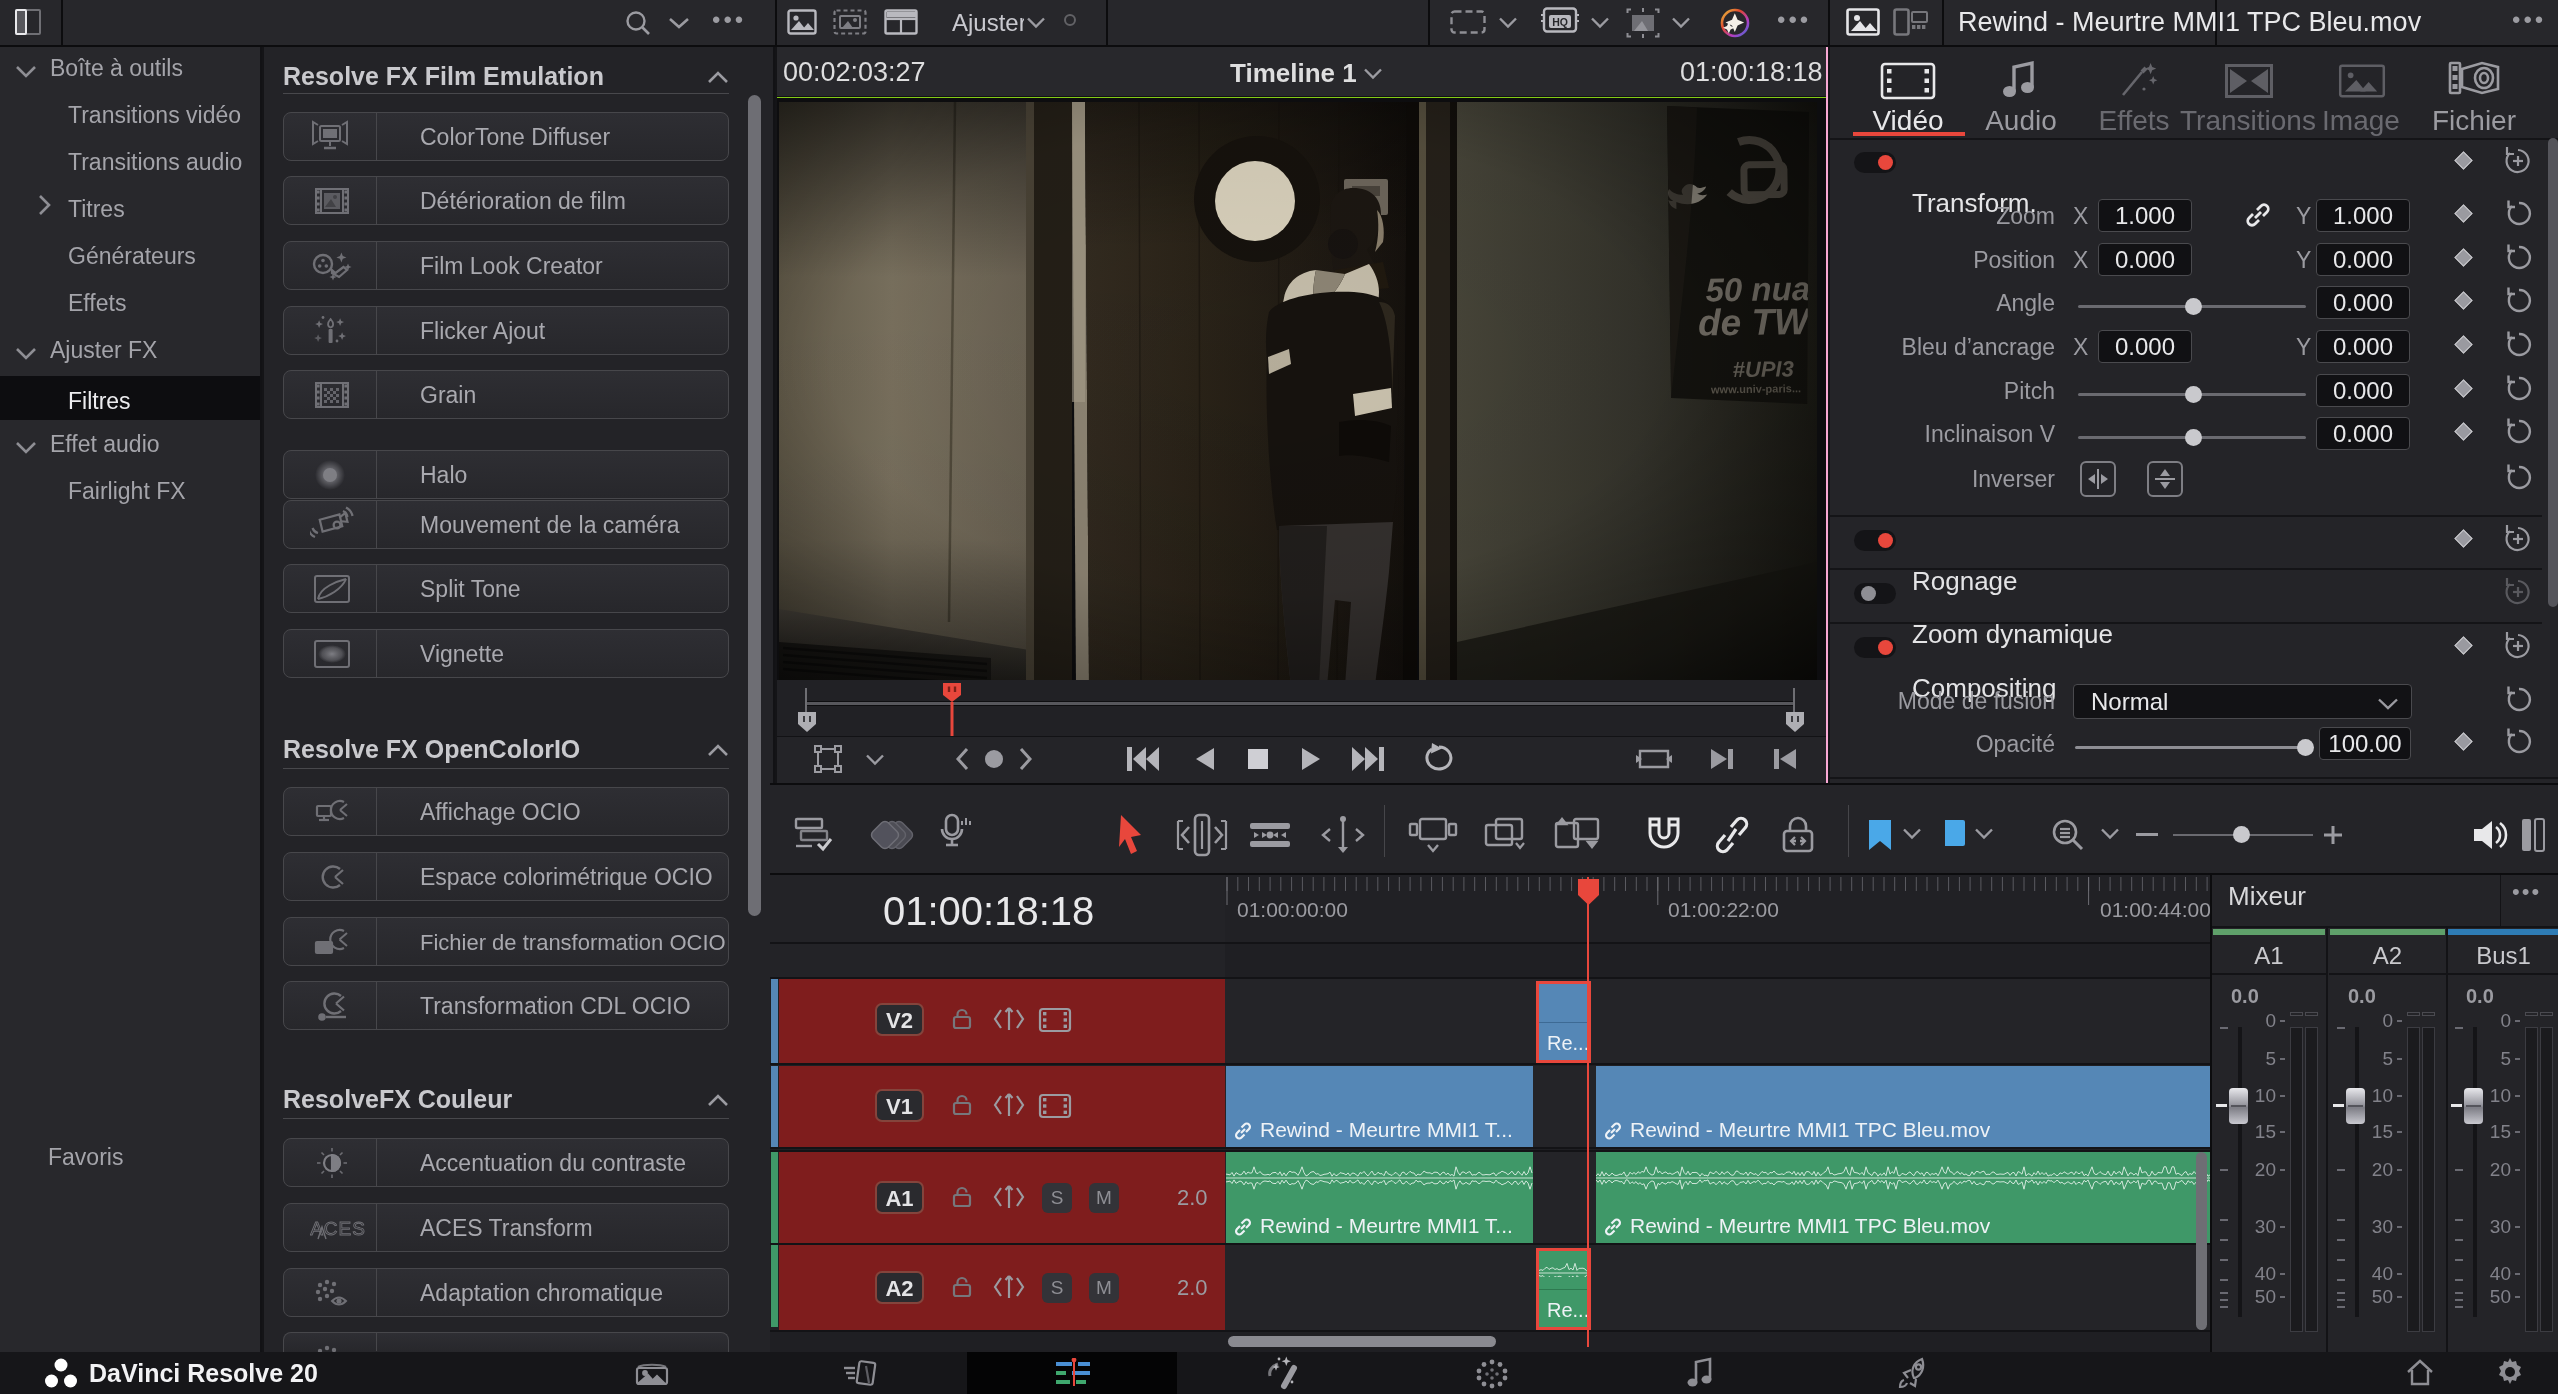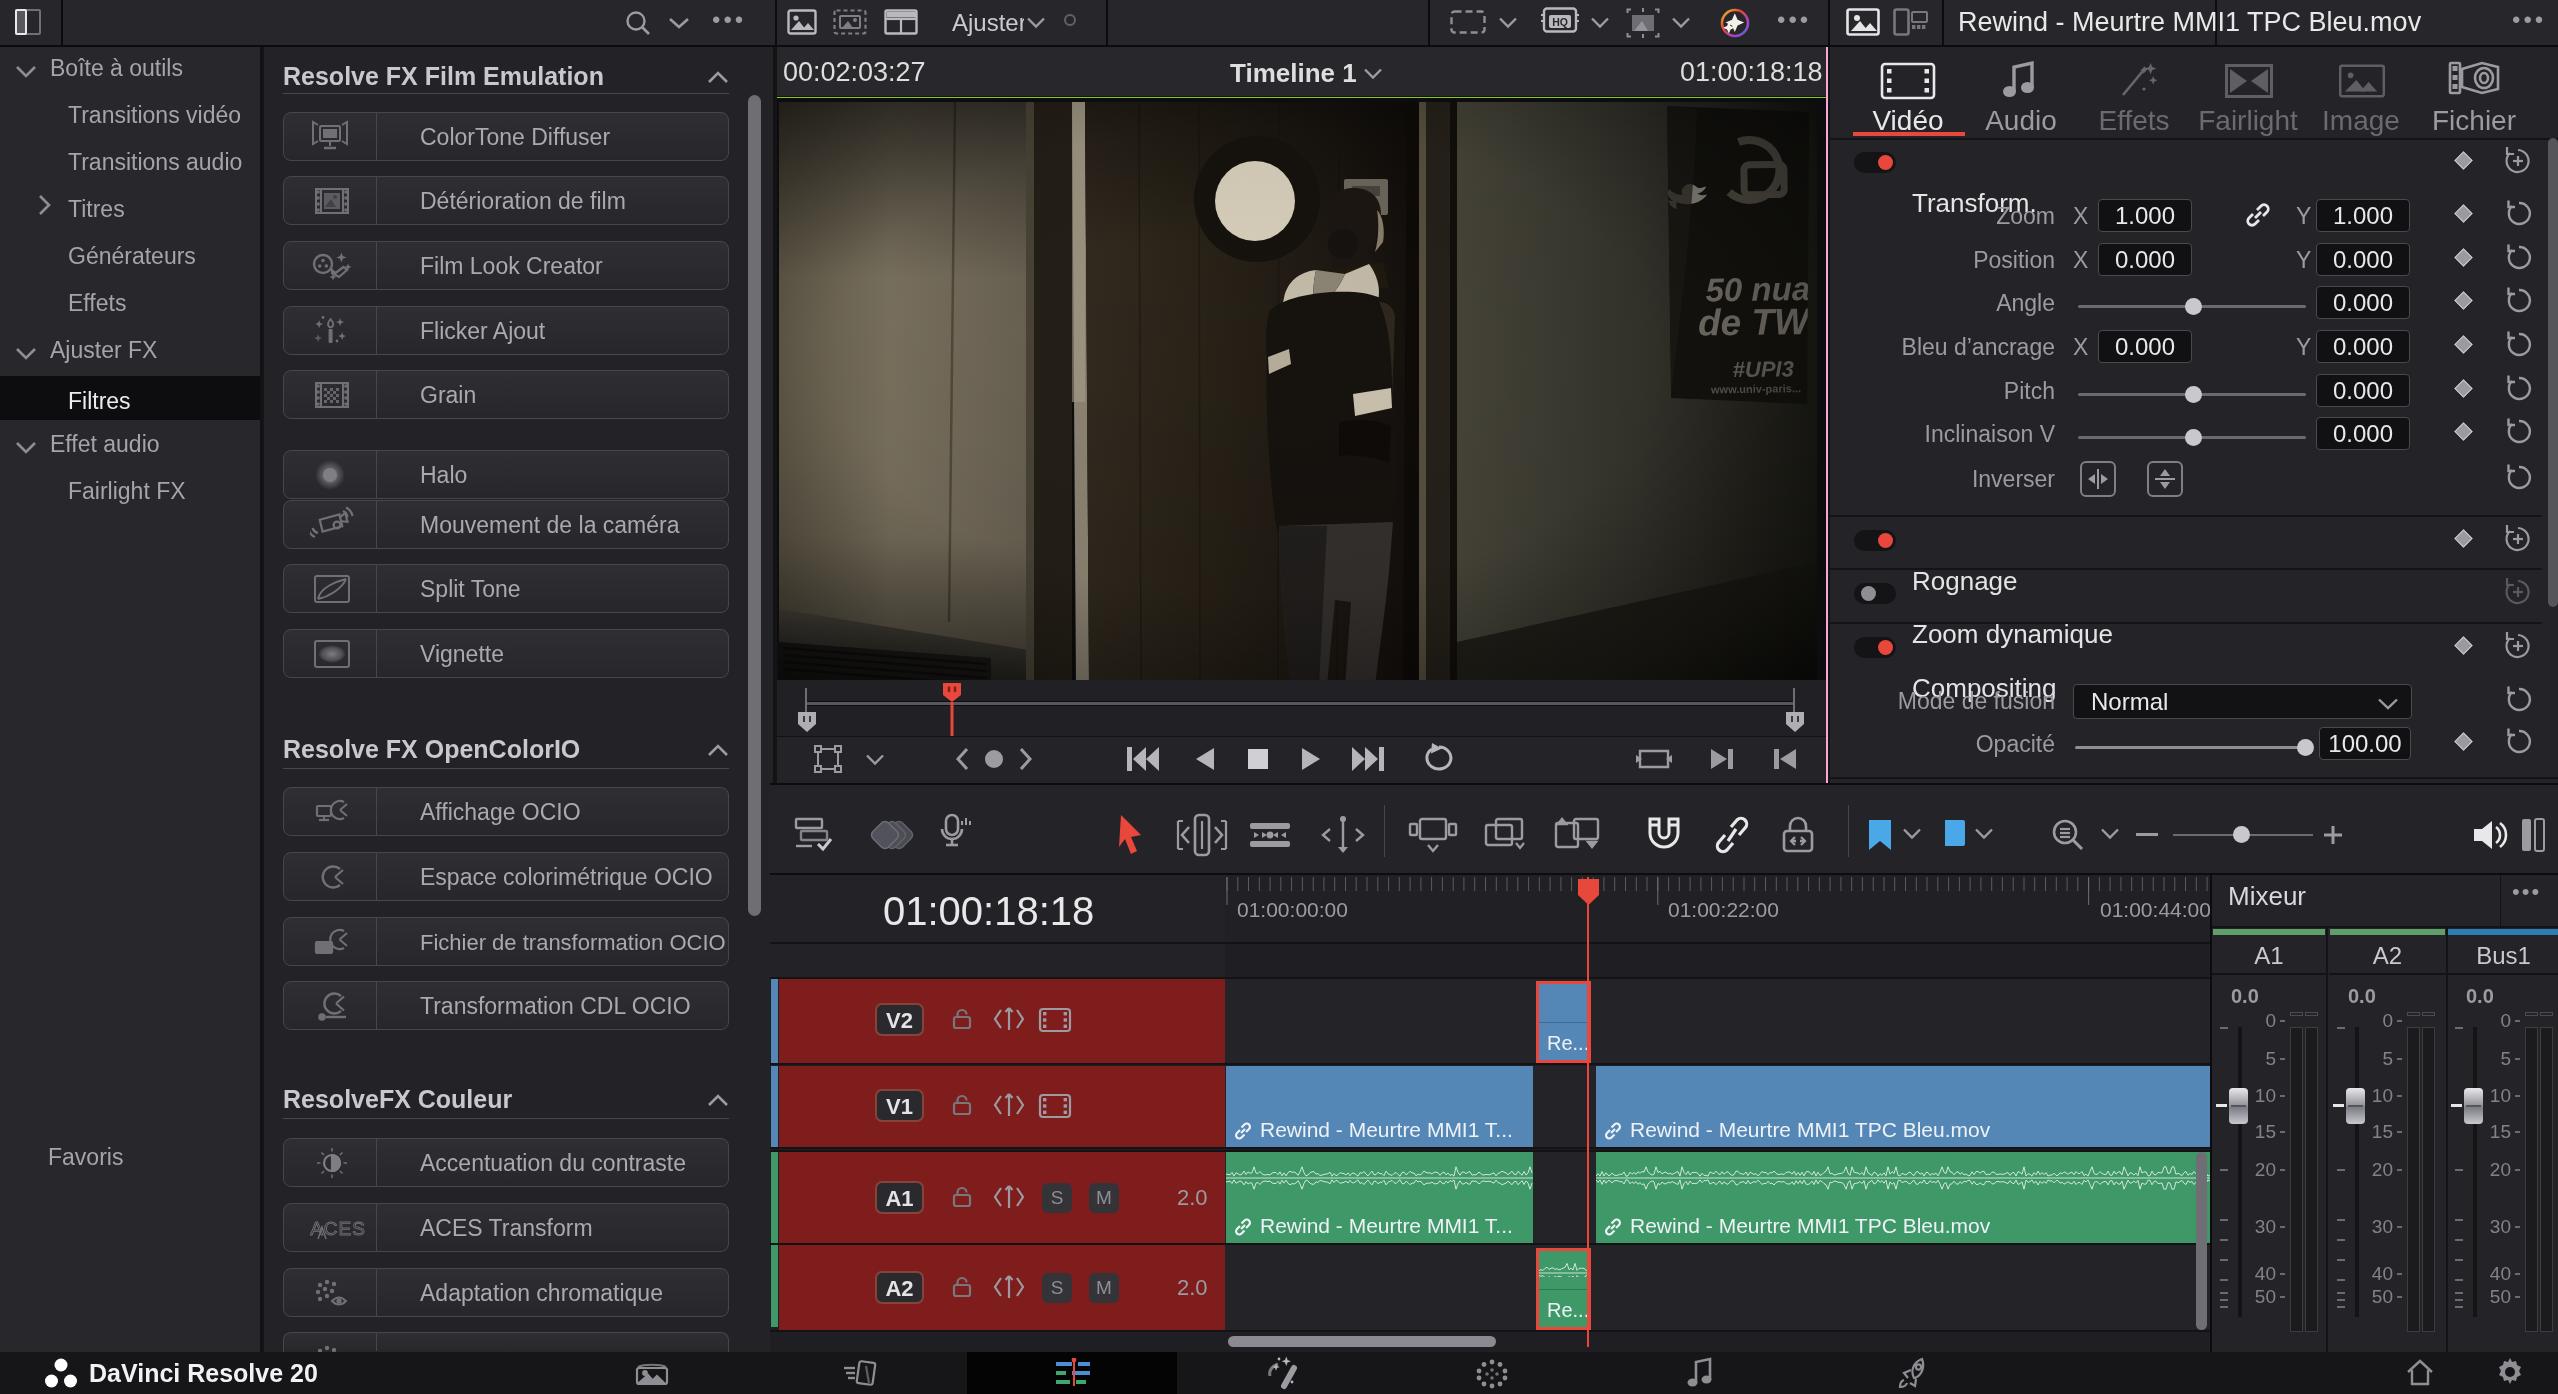--- a/index.html
+++ b/index.html
@@ -718,21 +718,21 @@
           <path d="M36 22 l1.2-3 1.2 3 3 1.2 -3 1.2 -1.2 3 -1.2-3 -3-1.2 z"></path>
           <circle cx="28" cy="32" r="1.6"></circle>
         </g>
       </svg>
   <div class="itab" style="left:304px;color:#6a6a70;">Effets</div>
   <svg class="abs" style="left:394px;top:16px;" width="50" height="36" viewBox="0 0 50 36">
         <rect x="2.5" y="2.5" width="45" height="31" fill="none" stroke="#5e5e64" stroke-width="3"></rect>
         <path d="M6 6 L23 18 L6 30 Z" fill="#5e5e64"></path>
         <path d="M44 6 L27 18 L44 30 Z" fill="#5e5e64"></path>
       </svg>
-  <div class="itab" style="left:418px;color:#6a6a70;">Fairlight</div>
+  <div class="itab" style="left:418px;color:#6a6a70;">Transitions</div>
   <svg class="abs" style="left:507px;top:16px;" width="50" height="36" viewBox="0 0 52 38">
         <rect x="3" y="3" width="46" height="32" rx="2" fill="none" stroke="#5e5e64" stroke-width="2.6"></rect>
         <circle cx="14" cy="13" r="3" fill="#5e5e64"></circle>
         <path d="M8 30 L20 18 L30 30 Z" fill="#5e5e64"></path>
         <path d="M24 30 L33 20 L42 30 Z" fill="#5e5e64"></path>
       </svg>
   <div class="itab" style="left:531px;color:#6a6a70;">Image</div>
   <svg class="abs" style="left:618px;top:10px;" width="56" height="46" viewBox="0 0 56 46">
         <g fill="none" stroke="#9b9ba1" stroke-width="2.6">
           <rect x="2" y="6" width="10" height="30" rx="1"></rect>

